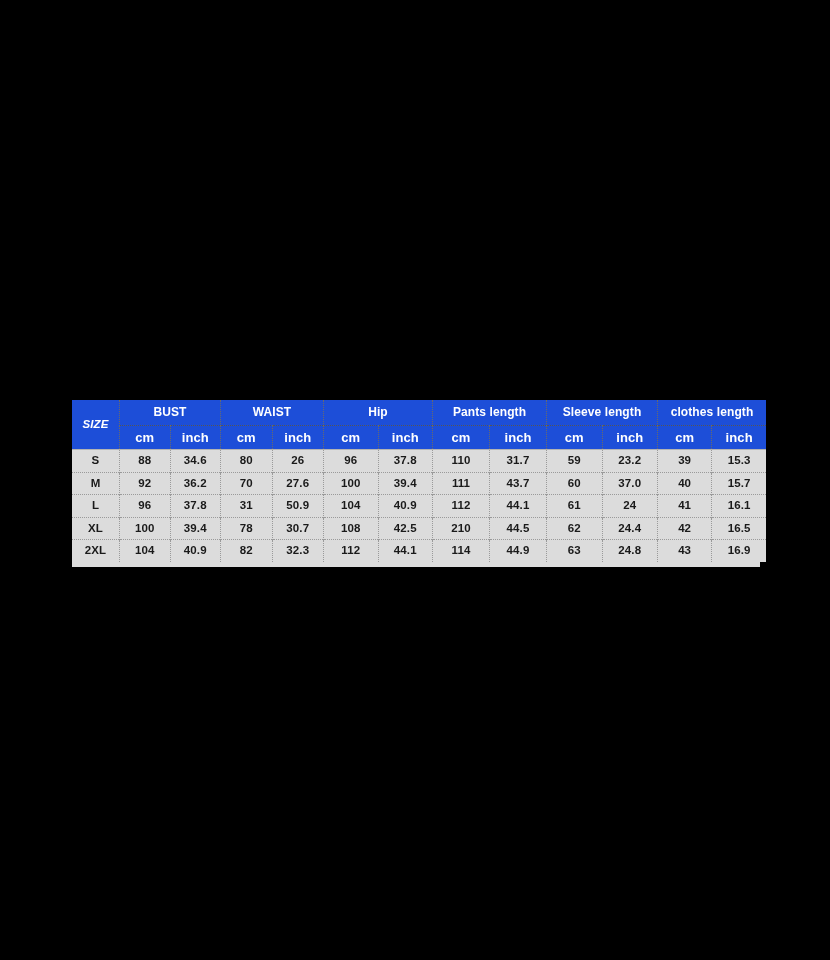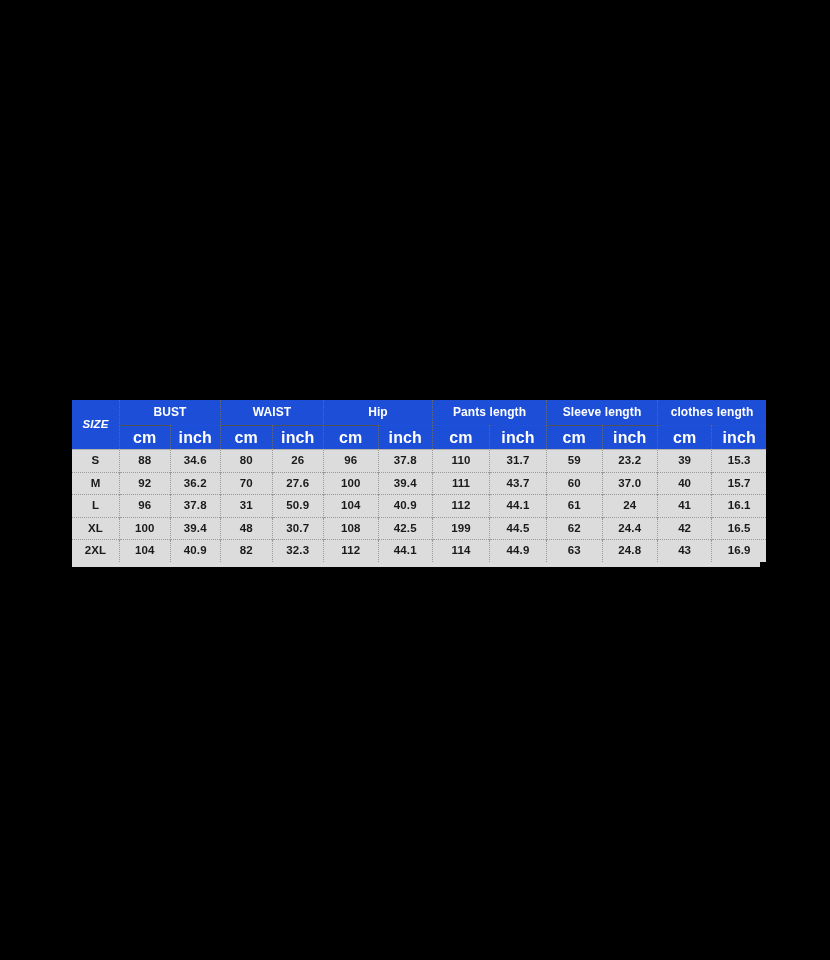--- a/index.html
+++ b/index.html
@@ -61,21 +61,21 @@
   thead tr.group-row th.size-head {
     font-size: 11.5px;
     border-right: 1px dotted #6a6a6a;
     border-bottom: none;
     font-style: italic;
   }
 
   thead tr.unit-row th {
     height: 23px;
     line-height: 23px;
-    font-size: 16px;
+    font-size: 13px;
     border-top: 1px dotted #555555;
     border-right: 1px dotted #6a6a6a;
   }
   thead tr.unit-row th.last {
     border-right: none;
   }
 
   
   tbody td {
     background: #dcdcdc;
@@ -169,25 +169,25 @@
         <td>44.1</td>
         <td>61</td>
         <td>24</td>
         <td>41</td>
         <td class="last">16.1</td>
       </tr>
       <tr>
         <td>XL</td>
         <td>100</td>
         <td>39.4</td>
-        <td>48</td>
+        <td>78</td>
         <td>30.7</td>
         <td>108</td>
         <td>42.5</td>
-        <td>199</td>
+        <td>210</td>
         <td>44.5</td>
         <td>62</td>
         <td>24.4</td>
         <td>42</td>
         <td class="last">16.5</td>
       </tr>
       <tr>
         <td>2XL</td>
         <td>104</td>
         <td>40.9</td>

